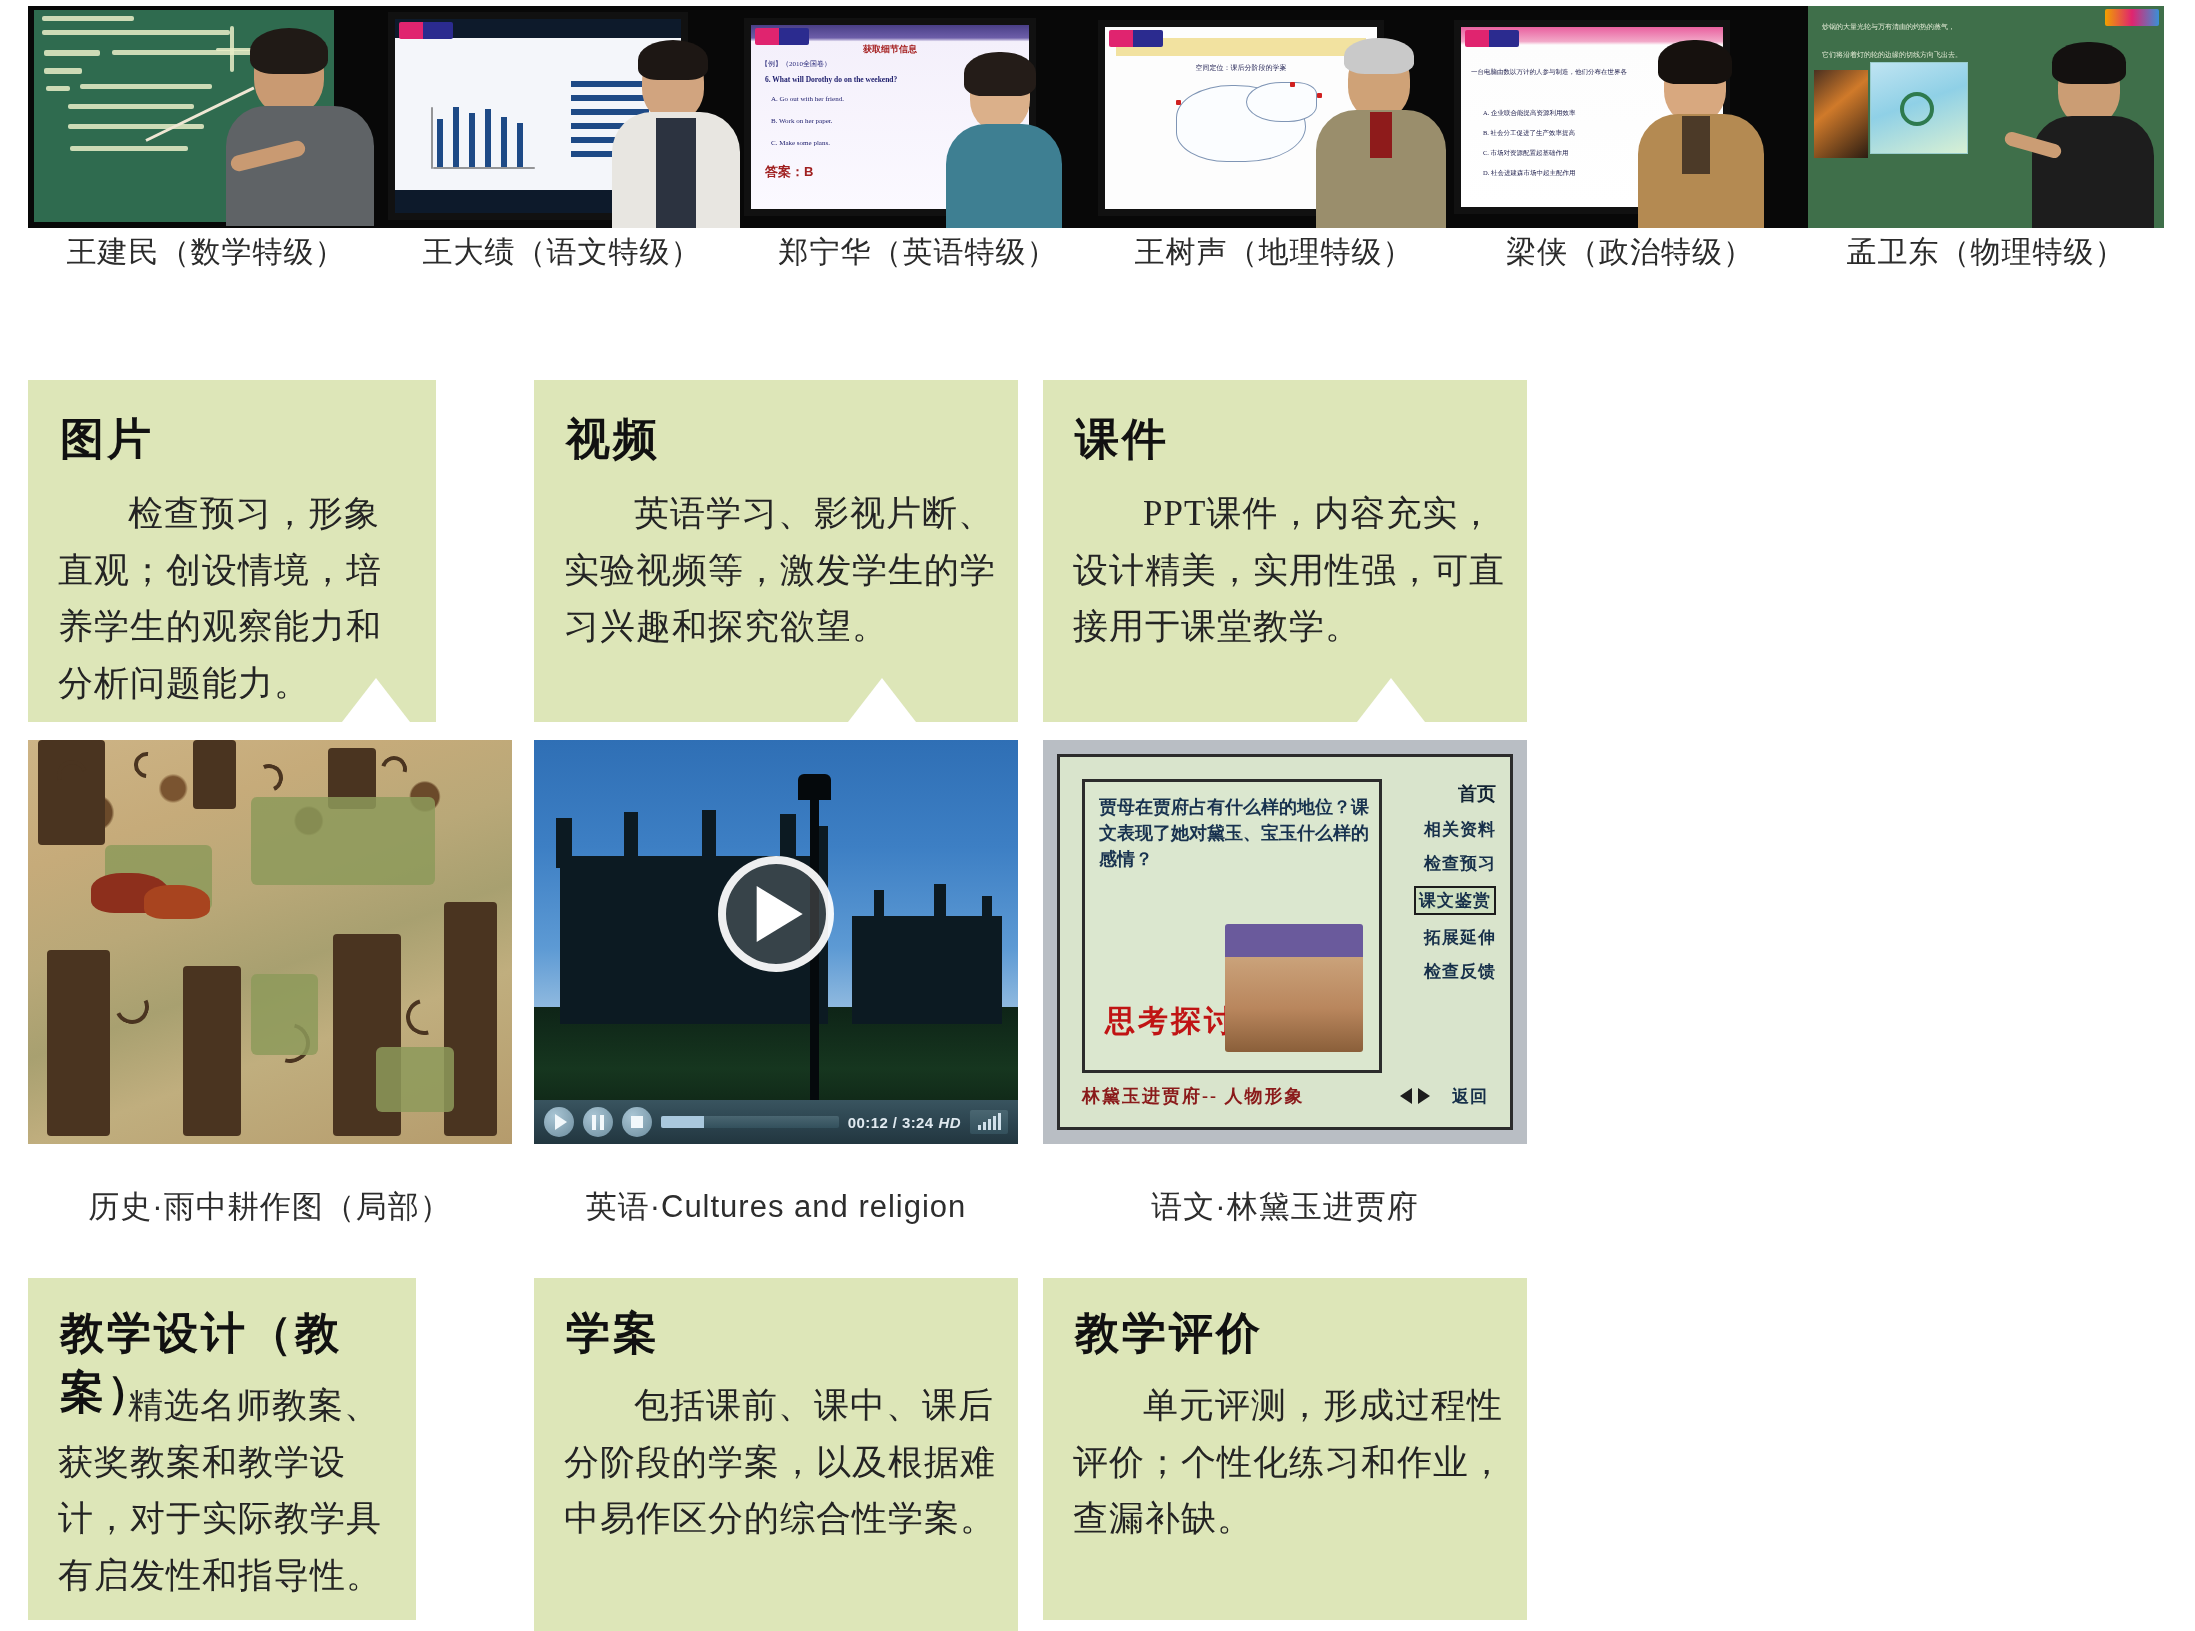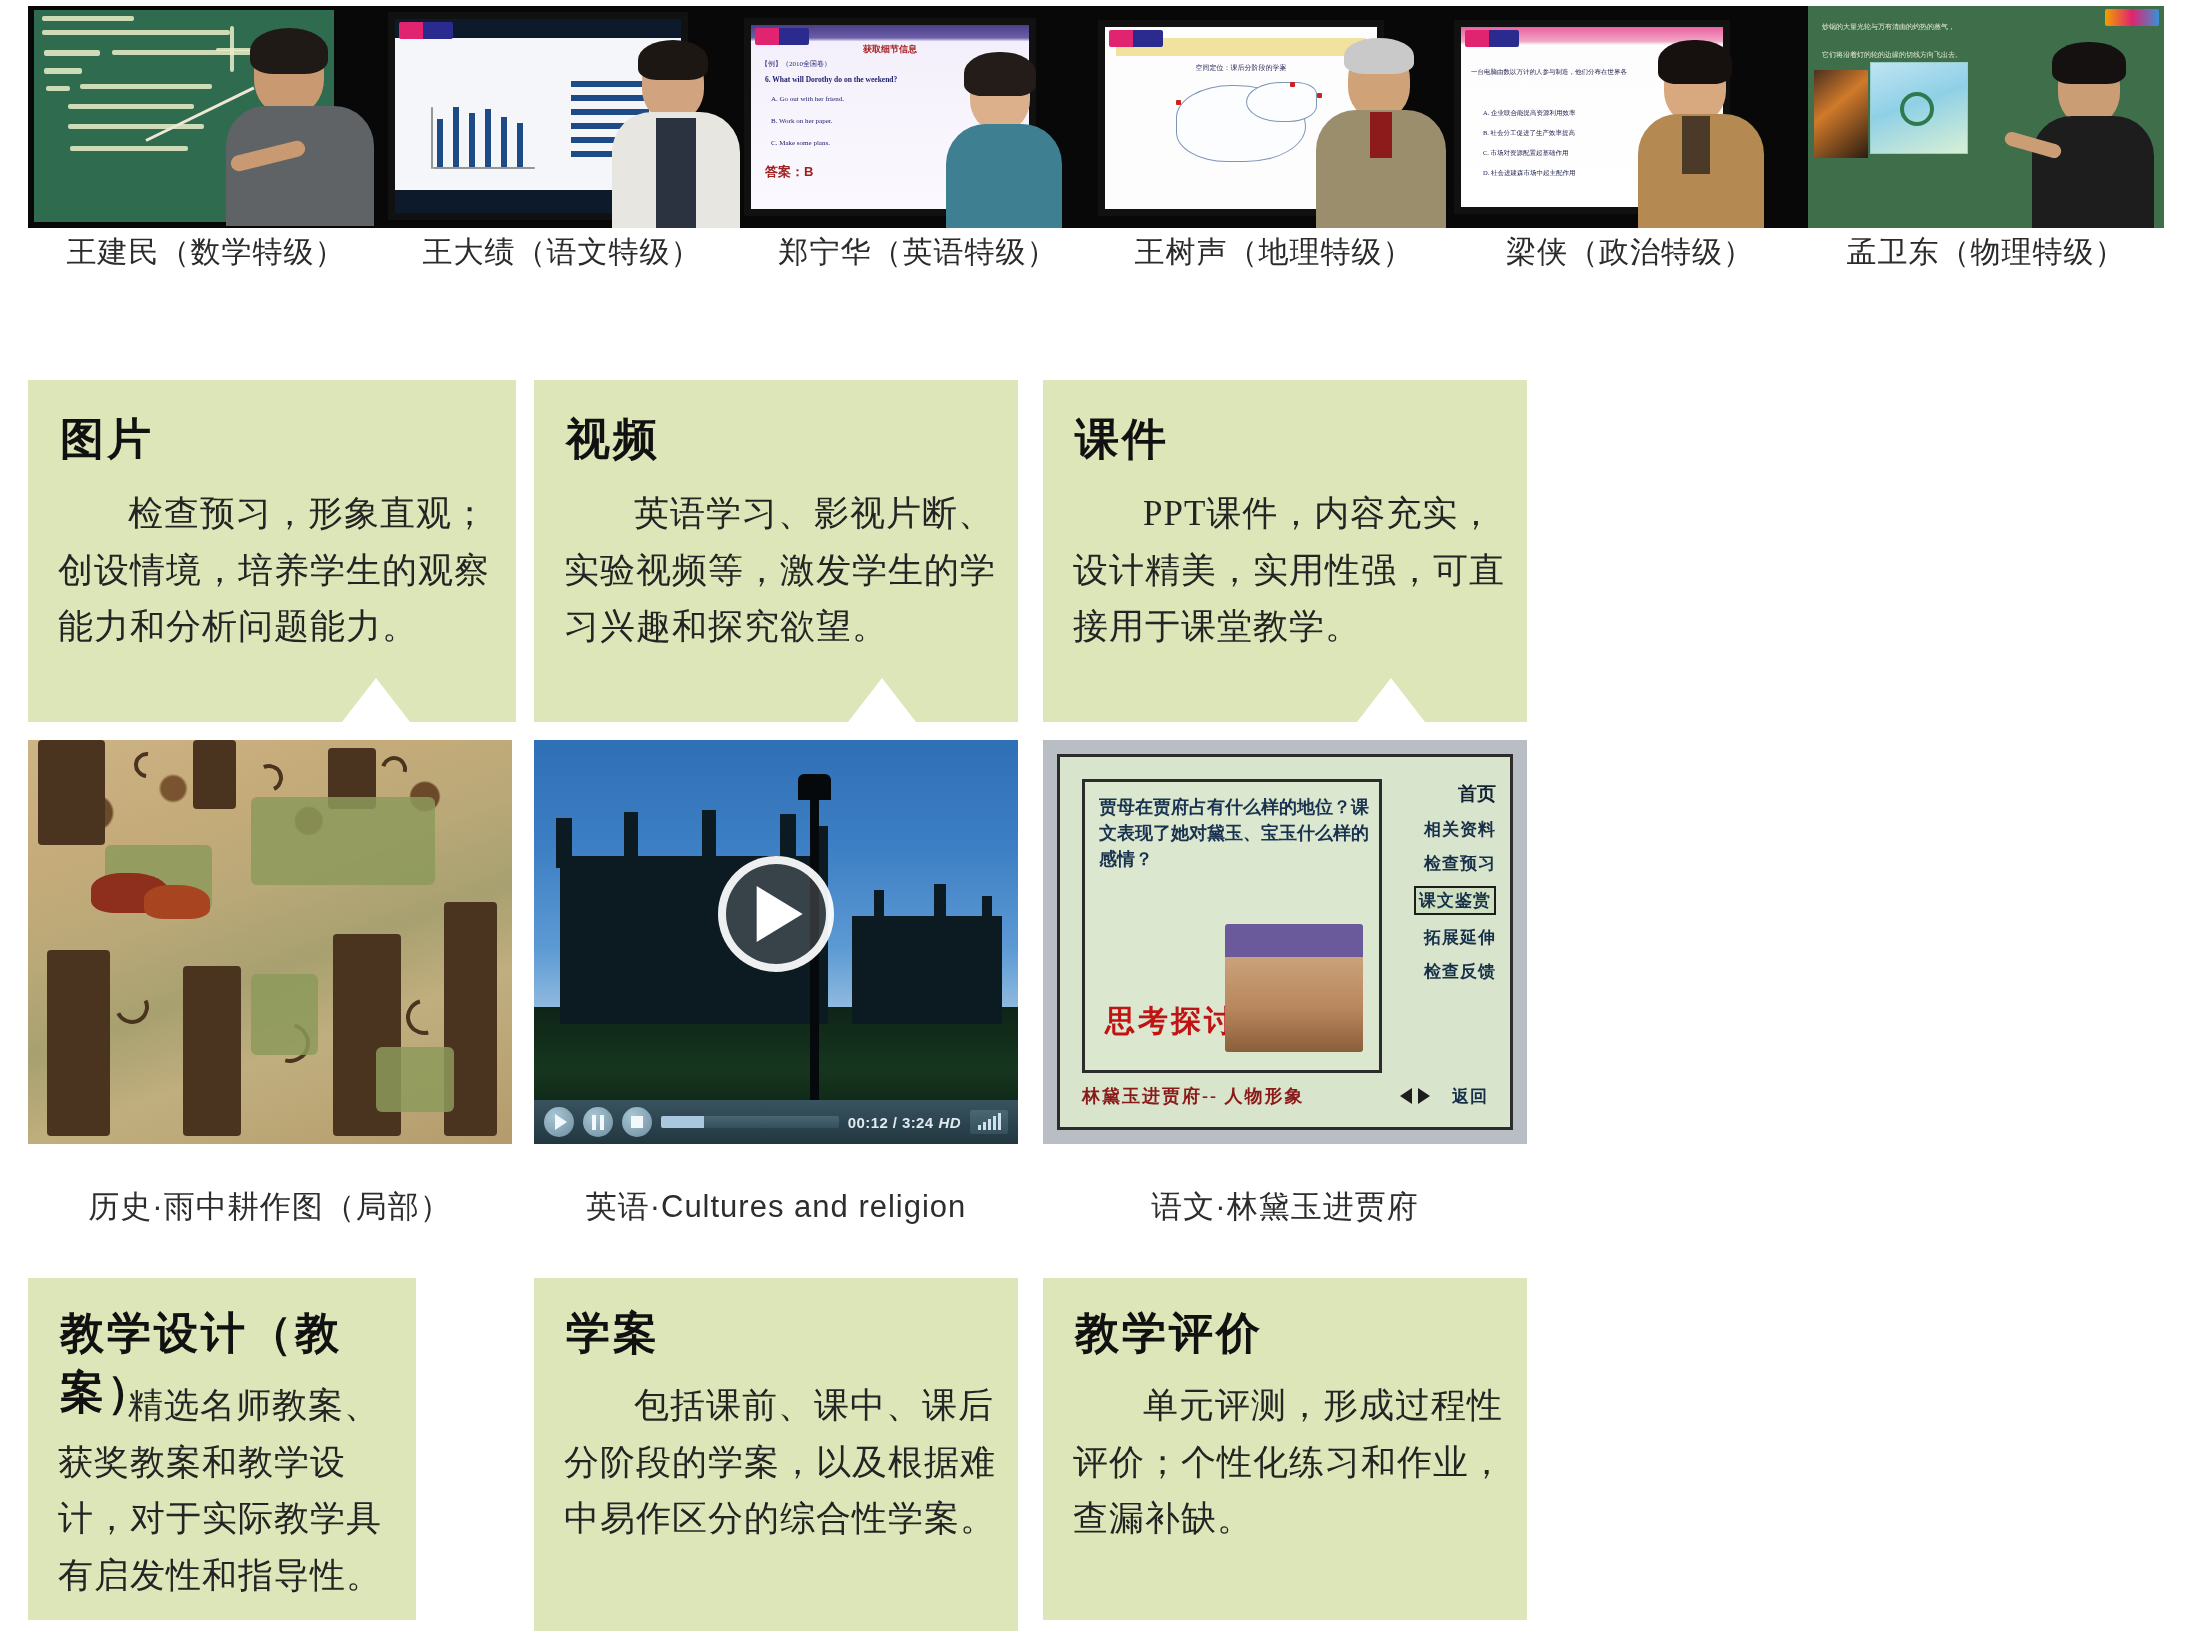--- a/index.html
+++ b/index.html
@@ -401,21 +401,21 @@
 
   <div class="caption-row">
     <div class="teacher-caption">王建民（数学特级）</div>
     <div class="teacher-caption">王大绩（语文特级）</div>
     <div class="teacher-caption">郑宁华（英语特级）</div>
     <div class="teacher-caption">王树声（地理特级）</div>
     <div class="teacher-caption">梁侠（政治特级）</div>
     <div class="teacher-caption">孟卫东（物理特级）</div>
   </div>
 
-  <div class="card" style="left:28px;top:380px;width:488px;height:342px;">
+  <div class="card" style="left:28px;top:380px;width:408px;height:342px;">
     <div class="card-title" style="position:absolute;left:32px;top:30px;">图片</div>
     <div class="card-body" style="position:absolute;left:30px;right:22px;top:106px;">检查预习，形象直观；创设情境，培养学生的观察能力和分析问题能力。</div>
     <div class="notch" style="left:314px;bottom:0px;"></div>
   </div>
 
   <div class="card" style="left:534px;top:380px;width:484px;height:342px;">
     <div class="card-title" style="position:absolute;left:32px;top:30px;">视频</div>
     <div class="card-body" style="position:absolute;left:30px;right:22px;top:106px;">英语学习、影视片断、实验视频等，激发学生的学习兴趣和探究欲望。</div>
     <div class="notch" style="left:314px;bottom:0px;"></div>
   </div>

